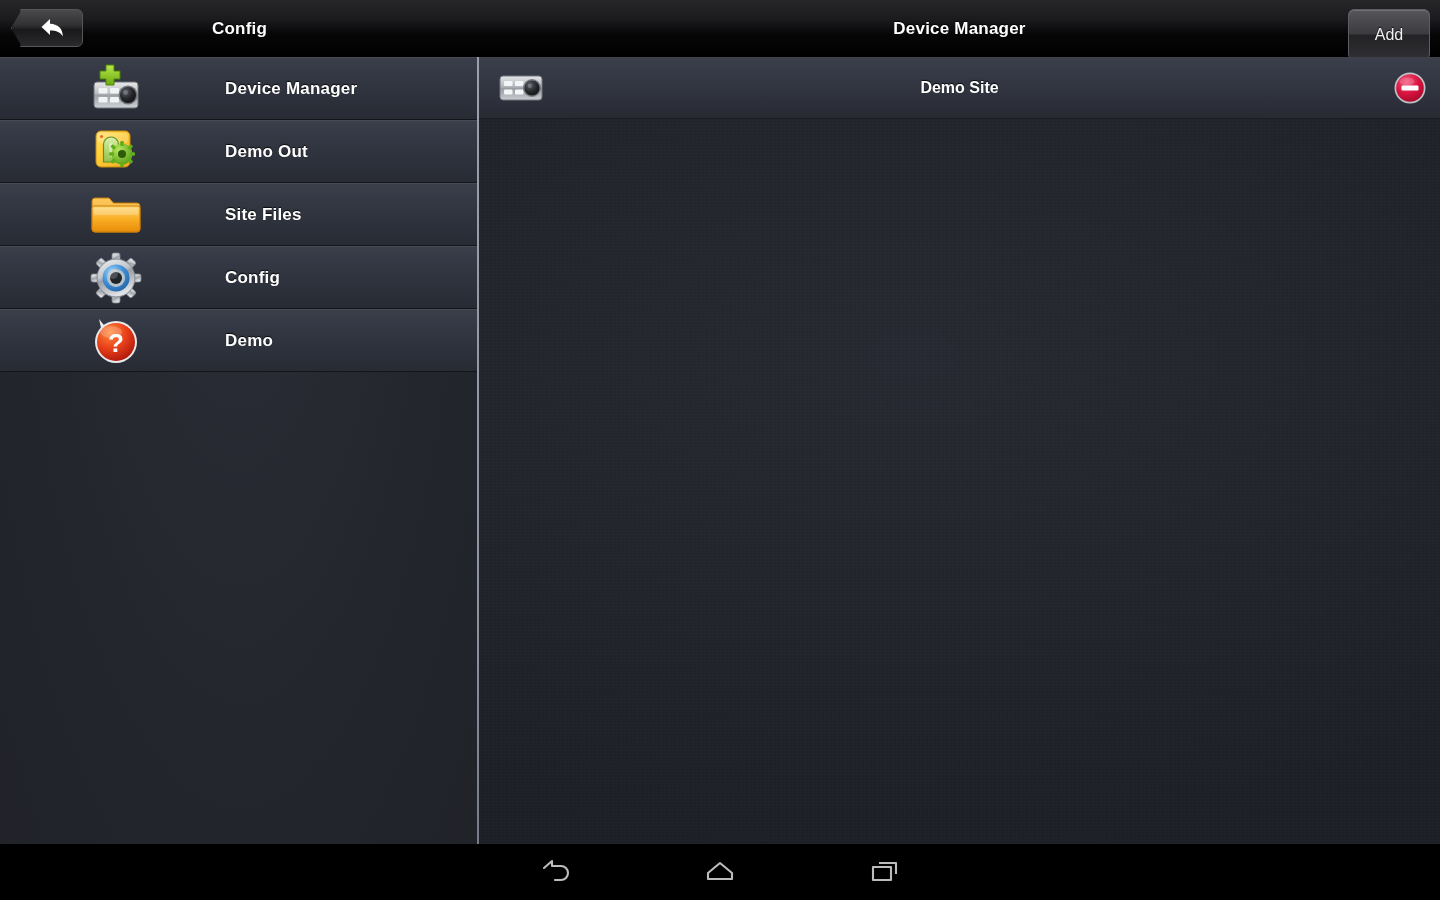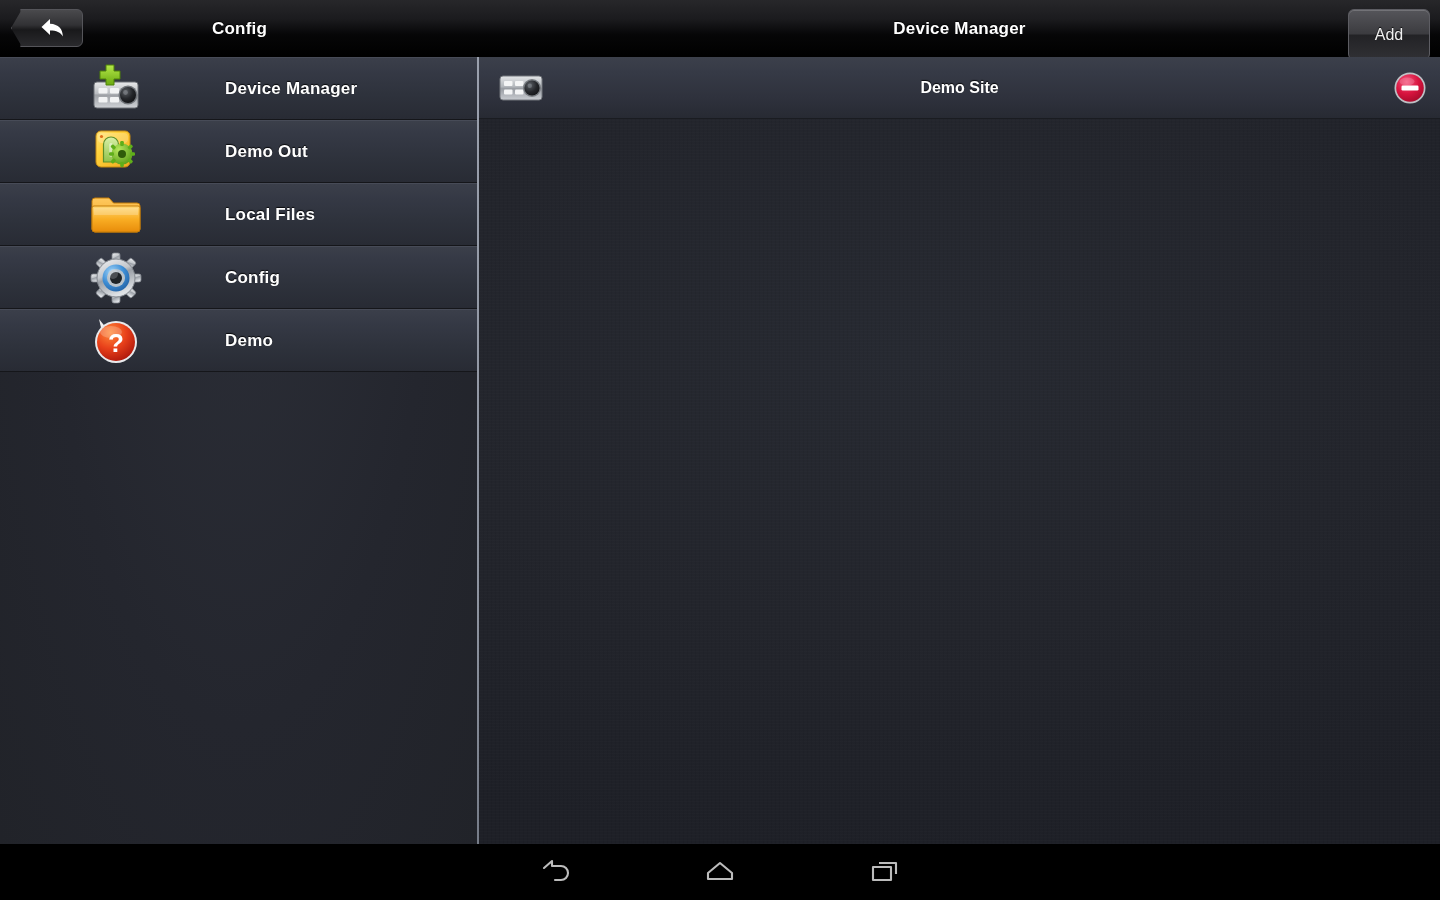--- a/index.html
+++ b/index.html
@@ -275,21 +275,21 @@
                 <stop offset="0" stop-color="#ffd977"></stop>
                   <stop offset="0.5" stop-color="#f9ae24"></stop>
                 <stop offset="1" stop-color="#e88c0a"></stop>
               </linearGradient>
             </defs>
             <path d="M2 8 a3 3 0 0 1 3-3 h14 l4.5 5 H47 a3 3 0 0 1 3 3 v23 a3 3 0 0 1 -3 3 H5 a3 3 0 0 1 -3 -3 Z" fill="url(#folderBack)" stroke="#c47c08" stroke-width="1"></path>
             <path d="M2 15 a2 2 0 0 1 2 -2 h44 a2 2 0 0 1 2 2 v21 a3 3 0 0 1 -3 3 H5 a3 3 0 0 1 -3 -3 Z" fill="url(#folderFront)" stroke="#c47c08" stroke-width="1"></path>
             <rect x="4" y="15" width="44" height="7" fill="#ffffff" opacity=".22"></rect>
           </svg>
         </div>
-        <div class="mi-label">Local Files</div>
+        <div class="mi-label">Site Files</div>
       </div>
 
       <div class="menu-item">
         <div class="mi-icon">
           <svg width="52" height="52" viewBox="0 0 52 52">
             <defs>
               <linearGradient id="silver" x1="0" y1="0" x2="0.4" y2="1">
                 <stop offset="0" stop-color="#f2f3f5"></stop>
                   <stop offset="0.45" stop-color="#c3c7cc"></stop>
                 <stop offset="0.55" stop-color="#9ba0a7"></stop>

